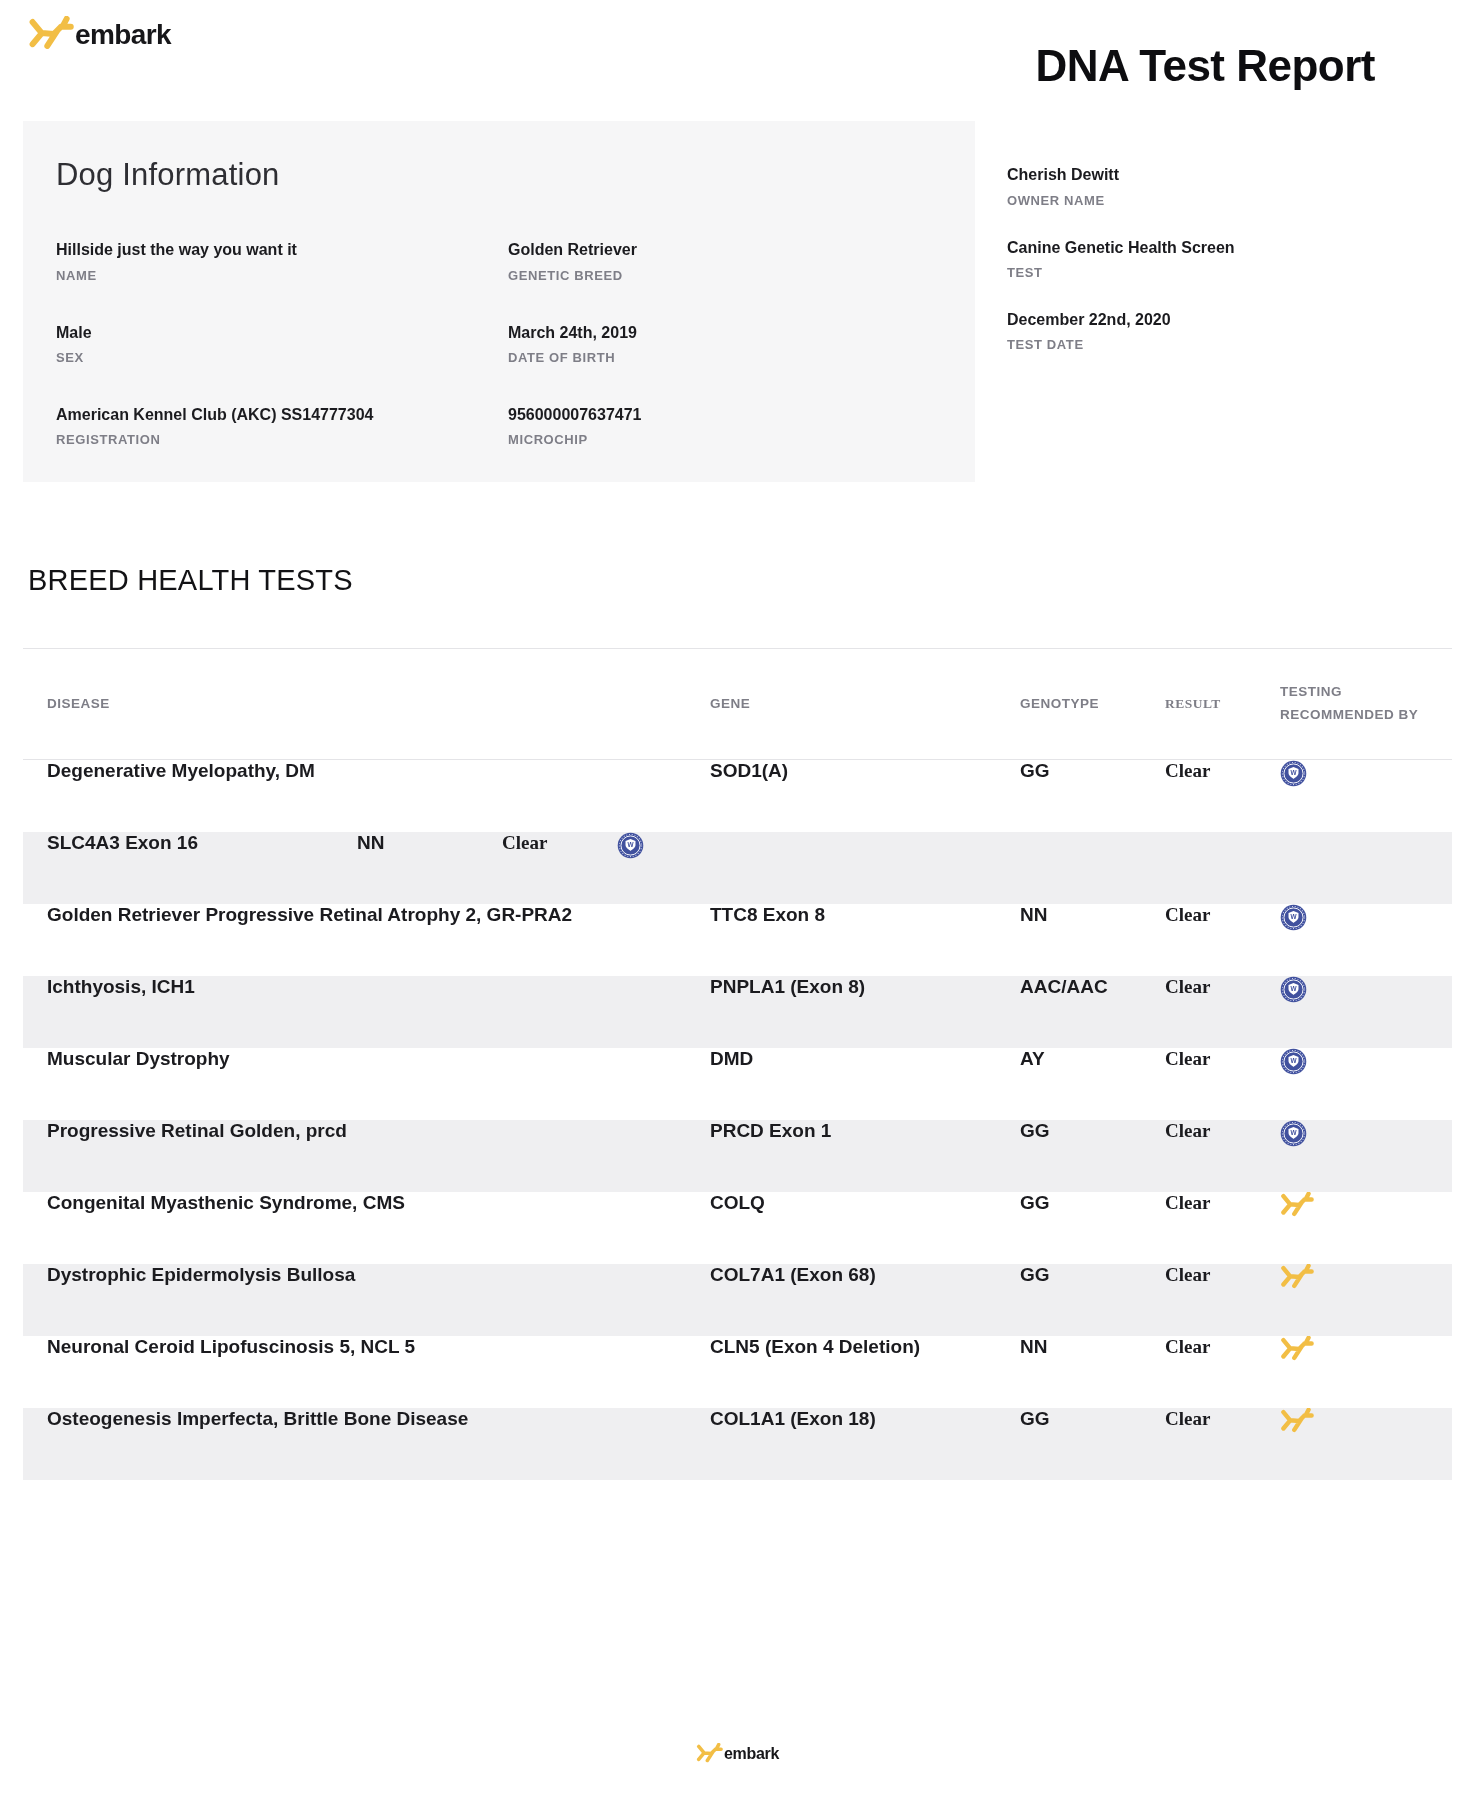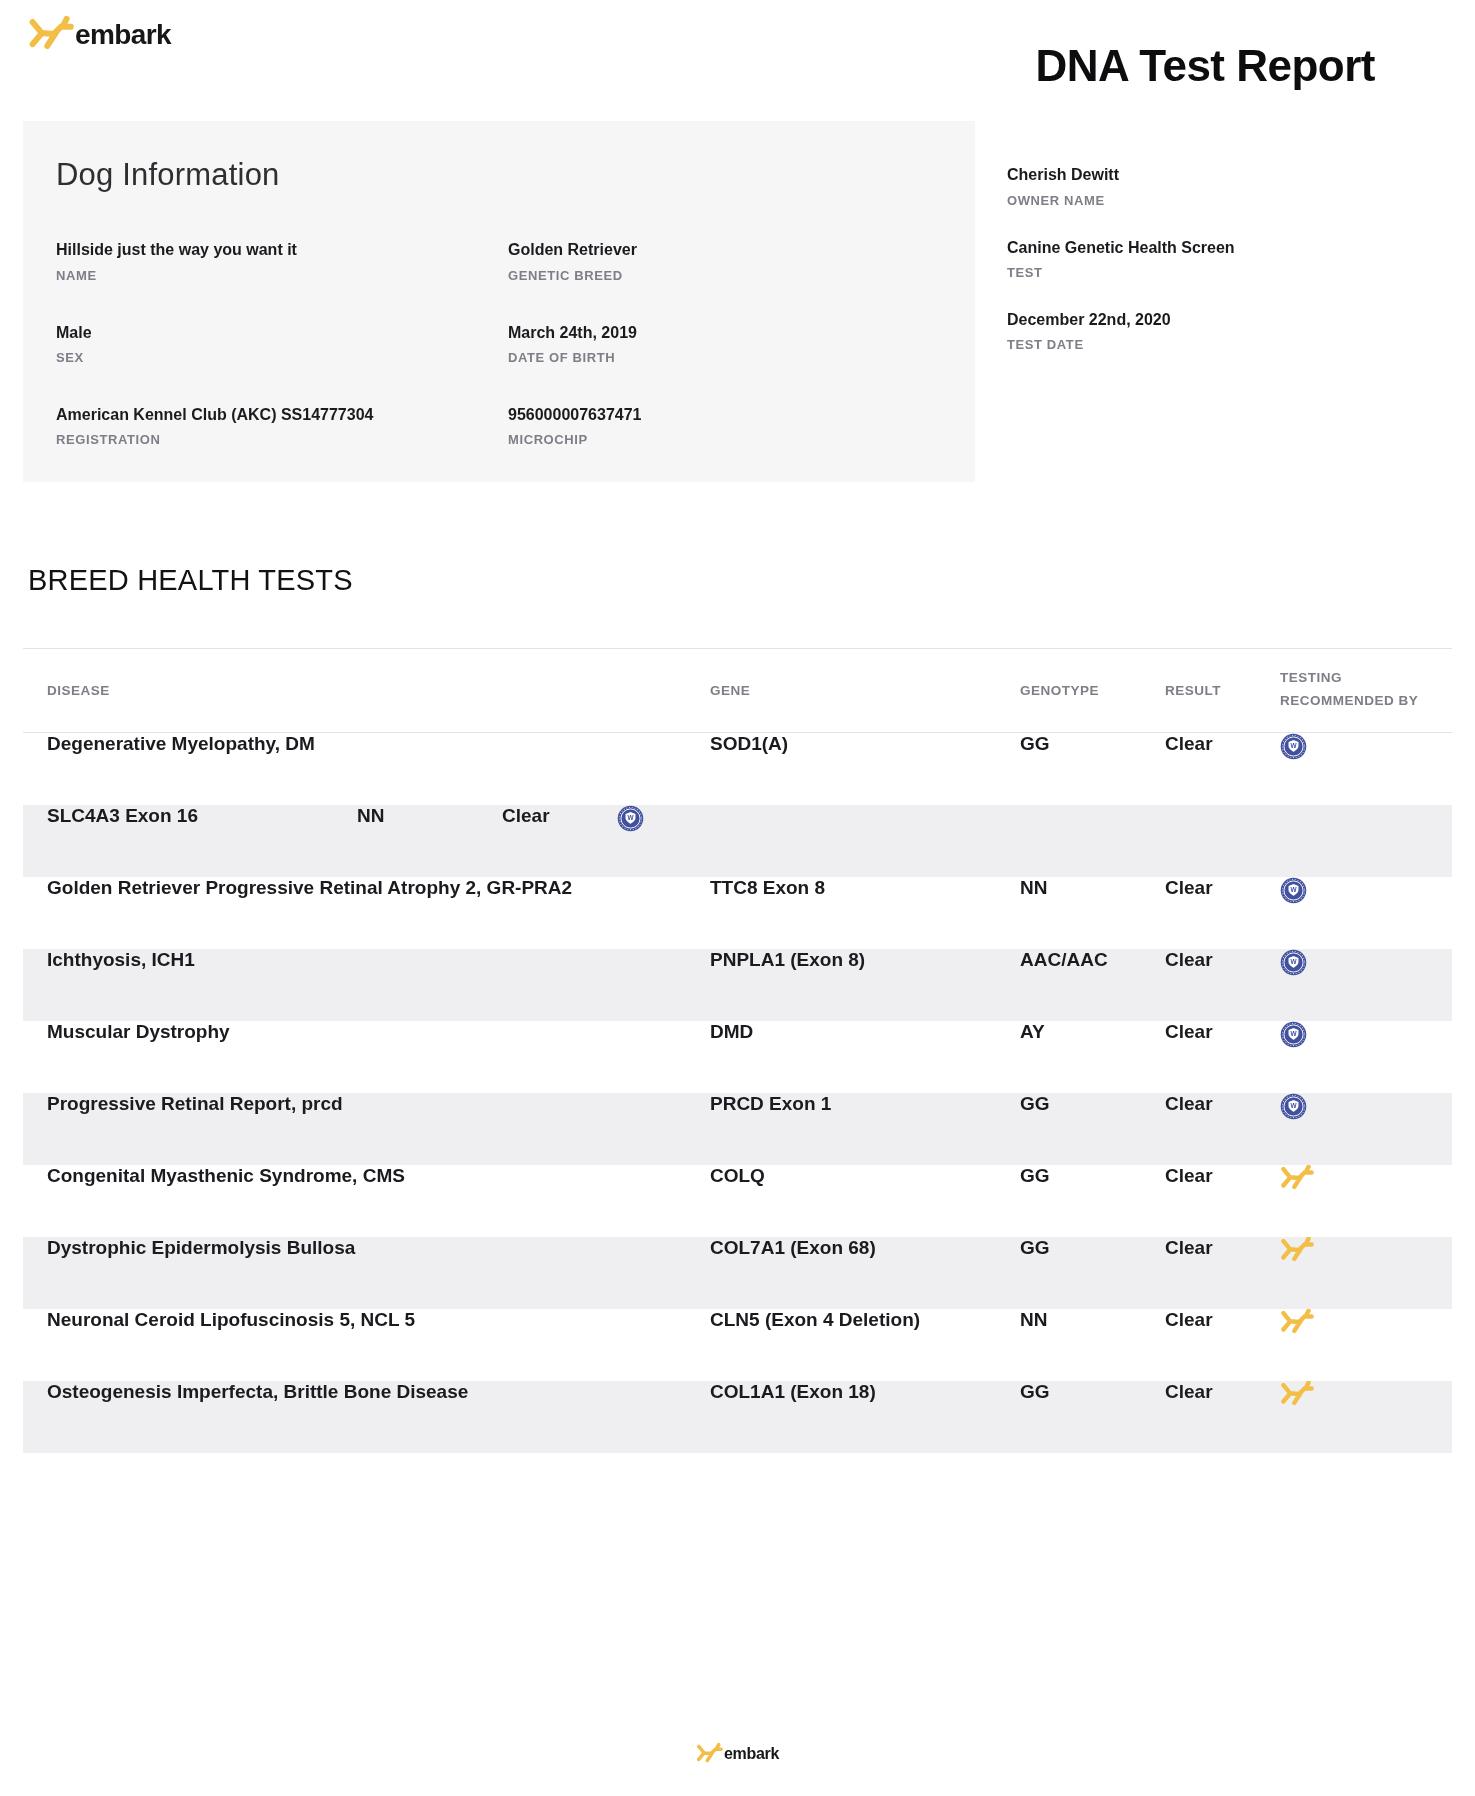--- a/index.html
+++ b/index.html
@@ -30,28 +30,28 @@
   .dog-panel h2{margin:6px 0 0;font-size:31px;font-weight:300;color:#2E2E33;letter-spacing:0.2px;}
   .fields{margin-top:47px;display:grid;grid-template-columns:452px 1fr;row-gap:40px;}
   .field .value{font-size:16px;font-weight:700;color:#1B1B1F;line-height:1.2;}
   .field .label{margin-top:8px;font-size:13px;font-weight:600;color:var(--label-gray);letter-spacing:0.6px;}
   .meta{margin-left:32px;margin-top:44px;display:flex;flex-direction:column;gap:30px;}
   
   .section-heading{margin:82px 0 0 28px;font-size:29px;font-weight:400;letter-spacing:0.2px;color:#121215;line-height:1.15;}
   
   .table{margin:50px 23px 0;}
   .thead{
-    display:flex;align-items:center;height:85px;padding-left:24px;
+    display:flex;align-items:center;height:112px;padding-left:24px;
     border-top:1px solid #E4E4E7;border-bottom:1px solid #E4E4E7;
     font-size:13.5px;font-weight:600;color:var(--label-gray);letter-spacing:0.5px;background:#fff;
   }
   .c-disease{width:663px;}
   .c-gene{width:310px;}
   .c-genotype{width:145px;}
-  .c-result{width:115px;}
+  .c-result{width:115px;font-family:Liberation Serif, serif;}
   .c-testing{width:170px;line-height:1.7;}
   .row{display:flex;align-items:flex-start;height:72px;padding-left:24px;font-size:19px;font-weight:700;color:#1B1B1F;background:#fff;}
   .row.alt{background:var(--row-alt-bg);}
   .cell{padding-right:14px;}
   .icon-wrap{display:inline-flex;align-items:center;}
   
   .footer{margin-top:auto;display:flex;justify-content:center;padding-bottom:32px;}
   .footer .word{font-size:16px;font-weight:800;letter-spacing:-0.3px;color:#17171A;line-height:1;padding-bottom:2px;}
   .footer .logo{gap:1px;}
 </style>
@@ -198,21 +198,21 @@
   <svg class="ofa-badge" width="27" height="27" viewBox="0 0 26 26" aria-hidden="true" style="color:var(--ofa-blue)">
     <circle cx="13" cy="13" r="12.3" fill="currentColor"></circle>
     <circle cx="13" cy="13" r="10.7" fill="none" stroke="#C7CDEA" stroke-width="1" stroke-dasharray="1 1.7"></circle>
     <circle cx="13" cy="13" r="9.2" fill="none" stroke="#FFFFFF" stroke-width="0.9"></circle>
     <path d="M13 6.8 L17.8 8.7 V12.6 C17.8 15.6 13 18.2 13 18.2 C13 18.2 8.2 15.6 8.2 12.6 V8.7 Z" fill="#FFFFFF"></path>
     <text x="13" y="14.6" font-size="6.2" font-weight="bold" text-anchor="middle" fill="currentColor">W</text>
   </svg>
 </span></div>
   </div>
         <div class="row alt">
-    <div class="cell c-disease">Progressive Retinal Report, prcd</div>
+    <div class="cell c-disease">Progressive Retinal Golden, prcd</div>
     <div class="cell c-gene">PRCD Exon 1</div>
     <div class="cell c-genotype">GG</div>
     <div class="cell c-result">Clear</div>
     <div class="cell c-testing"><span class="icon-wrap">
   <svg class="ofa-badge" width="27" height="27" viewBox="0 0 26 26" aria-hidden="true" style="color:var(--ofa-blue)">
     <circle cx="13" cy="13" r="12.3" fill="currentColor"></circle>
     <circle cx="13" cy="13" r="10.7" fill="none" stroke="#C7CDEA" stroke-width="1" stroke-dasharray="1 1.7"></circle>
     <circle cx="13" cy="13" r="9.2" fill="none" stroke="#FFFFFF" stroke-width="0.9"></circle>
     <path d="M13 6.8 L17.8 8.7 V12.6 C17.8 15.6 13 18.2 13 18.2 C13 18.2 8.2 15.6 8.2 12.6 V8.7 Z" fill="#FFFFFF"></path>
     <text x="13" y="14.6" font-size="6.2" font-weight="bold" text-anchor="middle" fill="currentColor">W</text>

